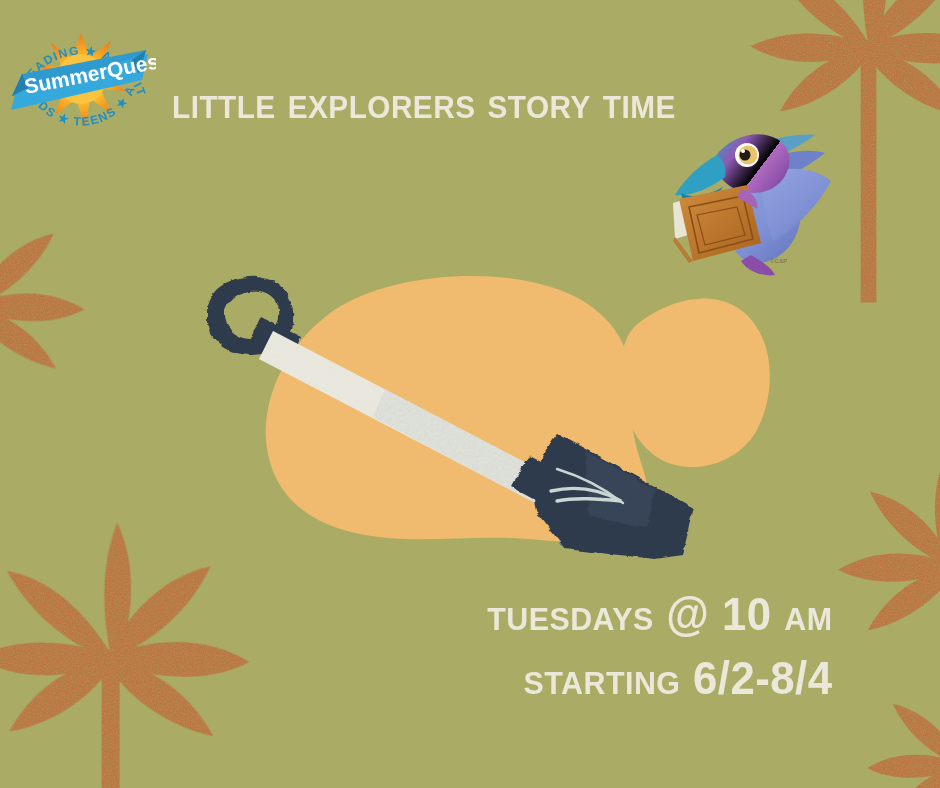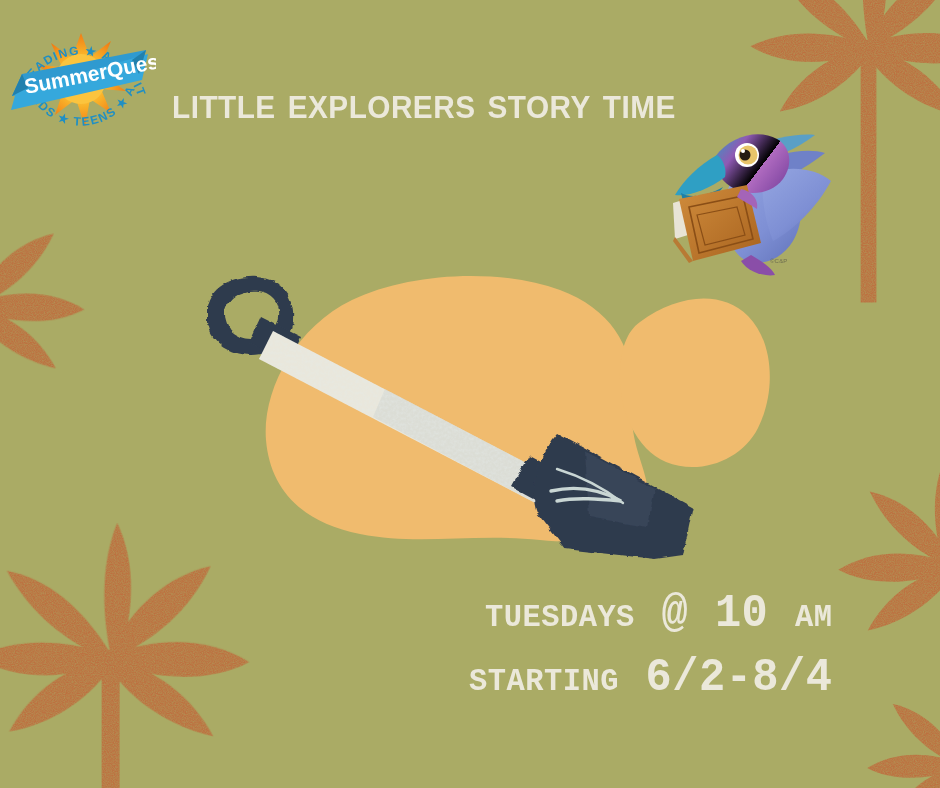--- a/index.html
+++ b/index.html
@@ -57,21 +57,21 @@
   }
   #headline::first-letter { }
 
   
   #footer-text {
     position: absolute;
     right: 108px;
     bottom: 78px;
     text-align: right;
     color: #ebe8da;
-    font-family: Liberation Mono, monospace;
+    font-family: Liberation Sans, sans-serif;
     font-weight: bold;
     font-variant: small-caps;
     text-transform: lowercase;
     letter-spacing: 0.5px;
   }
   .footer-line {
     font-size: 46px;
     line-height: 64px;
     white-space: nowrap;
     transform: scaleX(0.95);

